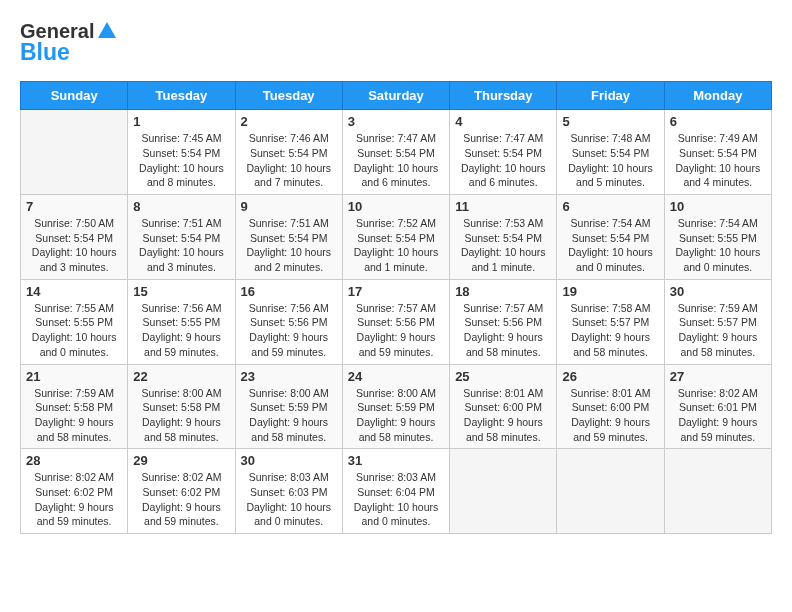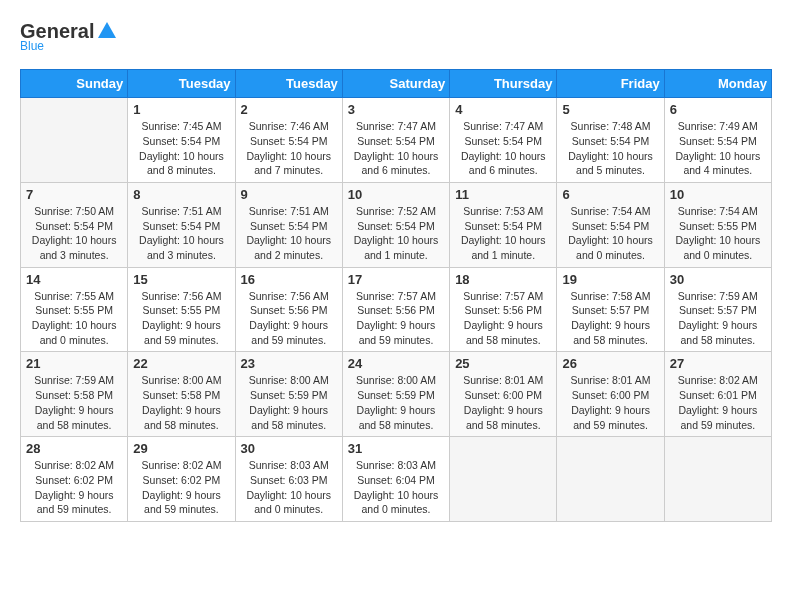--- a/index.html
+++ b/index.html
@@ -37,21 +37,21 @@
       width: 100%;
       border-collapse: collapse;
       table-layout: fixed;
     }
     thead tr th {
       background-color: #2196F3;
       color: white;
       font-size: 13px;
       font-weight: bold;
       padding: 6px 4px;
-      text-align: right;
+      text-align: center;
       border: 1px solid #1976D2;
     }
     tbody tr td {
       border: 1px solid #ccc;
       vertical-align: top;
       padding: 4px 5px;
       font-size: 11px;
       color: #333;
       height: 80px;
     }
@@ -81,21 +81,21 @@
 
 <div class="header">
   <div class="logo">
     <div style="display:flex;flex-direction:column;line-height:1.1">
       <div style="display:flex;align-items:center;gap:2px">
         <span style="font-size:20px;font-weight:bold;color:#333;text-align:center;">General</span>
         <svg width="22" height="22" viewBox="0 0 22 22">
           <polygon points="11,2 20,18 2,18" fill="#2196F3"></polygon>
         </svg>
       </div>
-      <span style="font-size:12px;font-weight:normal;color:#2196F3;margin-top:-2px;">Blue</span>
+      <span style="font-size:23px;font-weight:bold;color:#2196F3;margin-top:-2px;">Blue</span>
     </div>
   </div>
   <div class="title-block">
     <div class="month-title"></div>
     <div class="location-title"></div>
   </div>
 </div>
 
 <table>
   <thead>

